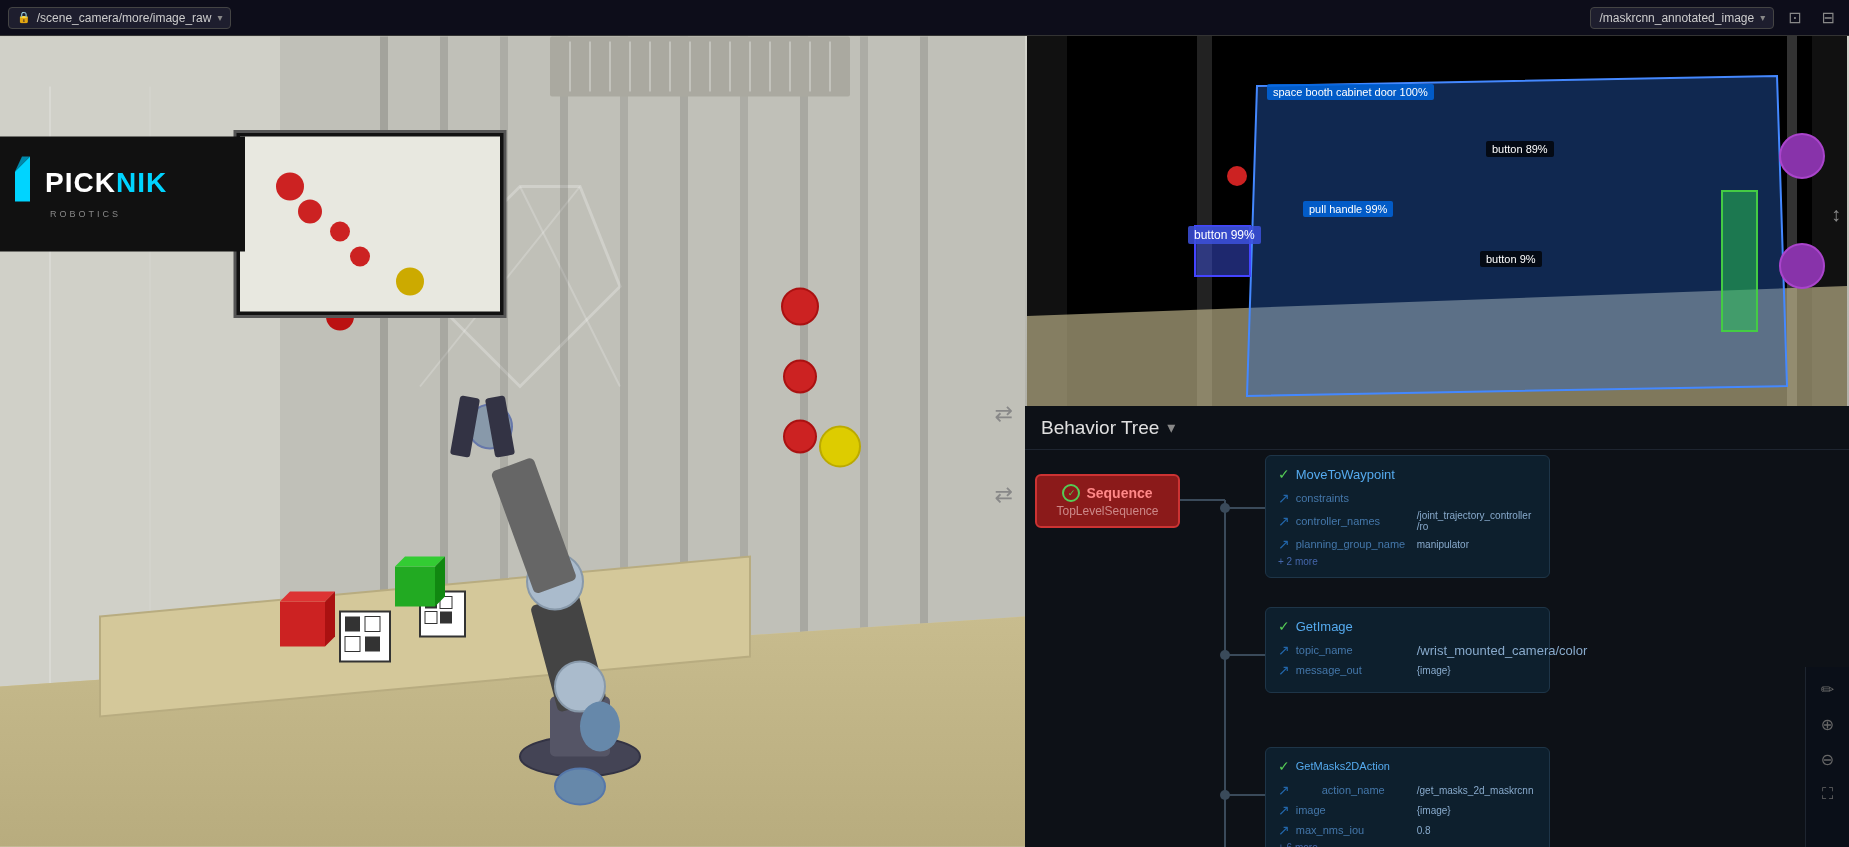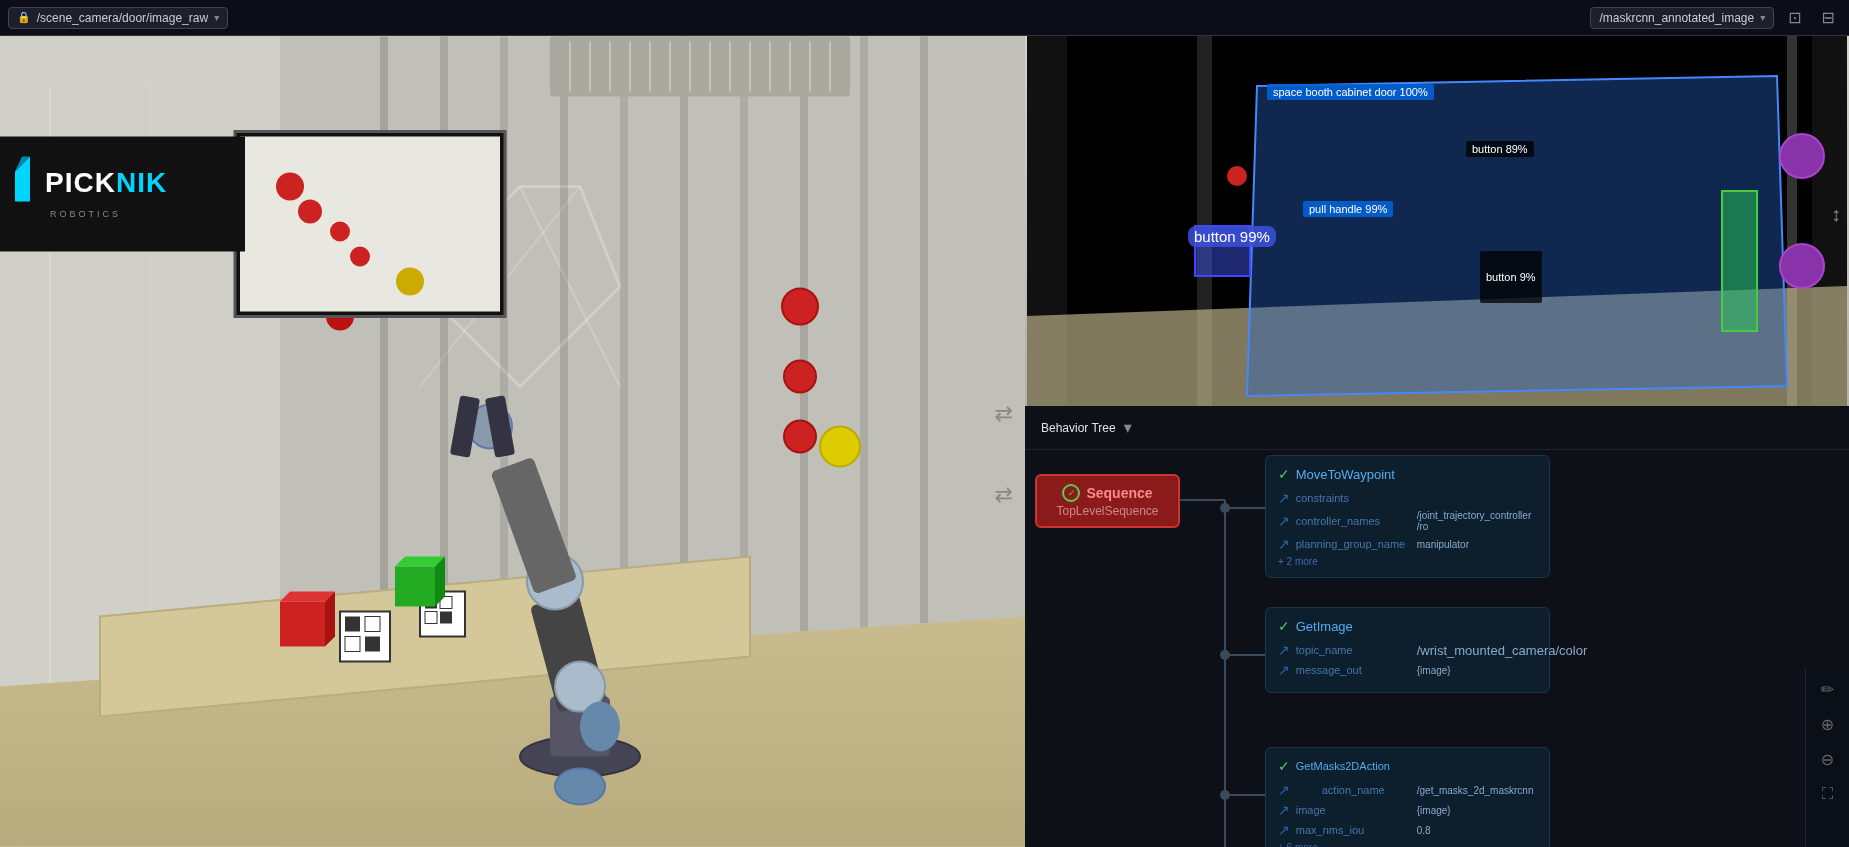--- a/index.html
+++ b/index.html
@@ -110,21 +110,21 @@
     
     .bt-header {
       display: flex;
       align-items: center;
       padding: 8px 16px;
       background: #0d1117;
       border-bottom: 1px solid #1e2530;
       height: 44px;
     }
     .bt-title {
-      font-size: 12px;
+      font-size: 19px;
       color: #e0e0e0;
       font-weight: 500;
     }
     .bt-dropdown-icon {
       color: #888;
       margin-left: 8px;
     }
 
     
     .bt-content {
@@ -187,21 +187,21 @@
       width: 100%; height: 100%;
       pointer-events: none;
     }
   </style>
 </head>
 <body>
 
 <div class="top-bar">
   <div class="top-bar-left">
     <span class="lock-icon">🔒</span>
-    <span>/scene_camera/door/image_raw</span>
+    <span>/scene_camera/more/image_raw</span>
     <span class="chevron-icon">▾</span>
   </div>
   <div class="top-bar-spacer"></div>
   <div class="top-bar-right">
     <span>/maskrcnn_annotated_image</span>
     <span class="chevron-icon">▾</span>
   </div>
   <button class="tb-btn">⊡</button>
   <button class="tb-btn">⊟</button>
 </div>
@@ -380,25 +380,25 @@
           <circle cx="775" cy="230" r="22" fill="#8833aa" stroke="#aa44cc" stroke-width="2"></circle>
 
           <circle cx="210" cy="140" r="10" fill="#cc2222"></circle>
 
         </svg>
 
         <div style="position:absolute; top:48px; left:242px; background:rgba(0,100,220,0.85); color:white; font-size:11px; padding:2px 6px; border-radius:2px; white-space:nowrap;">space booth cabinet door 100%</div>
 
         <div style="position:absolute; top:165px; left:278px; background:rgba(0,100,220,0.85); color:white; font-size:11px; padding:2px 6px; border-radius:2px; white-space:nowrap;">pull handle 99%</div>
 
-        <div style="position:absolute; top:190px; left:163px; background:rgba(60,80,220,0.85); color:white; font-size:15px; padding:2px 6px; border-radius:8px; white-space:nowrap;">button 99%</div>
-
-        <div style="position:absolute; top:105px; left:441px; background:rgba(0,0,0,0.75); color:white; font-size:11px; padding:2px 6px; border-radius:2px; white-space:nowrap;">button 89%</div>
-
-        <div style="position:absolute; top:215px; left:455px; background:rgba(0,0,0,0.75); color:white; font-size:11px; padding:20px 6px; border-radius:2px; white-space:nowrap;">button 9%</div>
+        <div style="position:absolute; top:190px; left:163px; background:rgba(60,80,220,0.85); color:white; font-size:12px; padding:2px 6px; border-radius:2px; white-space:nowrap;">button 99%</div>
+
+        <div style="position:absolute; top:105px; left:461px; background:rgba(0,0,0,0.75); color:white; font-size:11px; padding:2px 6px; border-radius:2px; white-space:nowrap;">button 89%</div>
+
+        <div style="position:absolute; top:215px; left:455px; background:rgba(0,0,0,0.75); color:white; font-size:11px; padding:2px 6px; border-radius:2px; white-space:nowrap;">button 9%</div>
 
         <div style="position:absolute; right:8px; top:45%; color:#888; font-size:20px;">↕</div>
       </div>
     </div>
 
     <div class="bt-panel">
 
       <div class="bt-header">
         <span class="bt-title">Behavior Tree</span>
         <span class="bt-dropdown-icon">▾</span>

